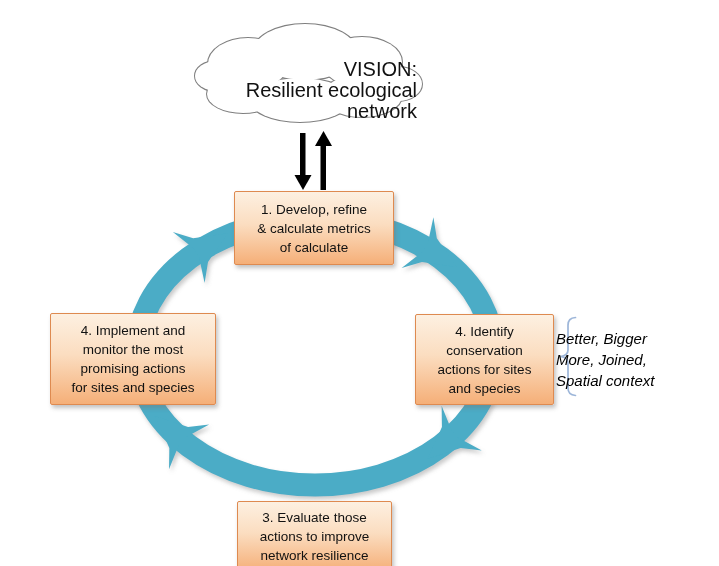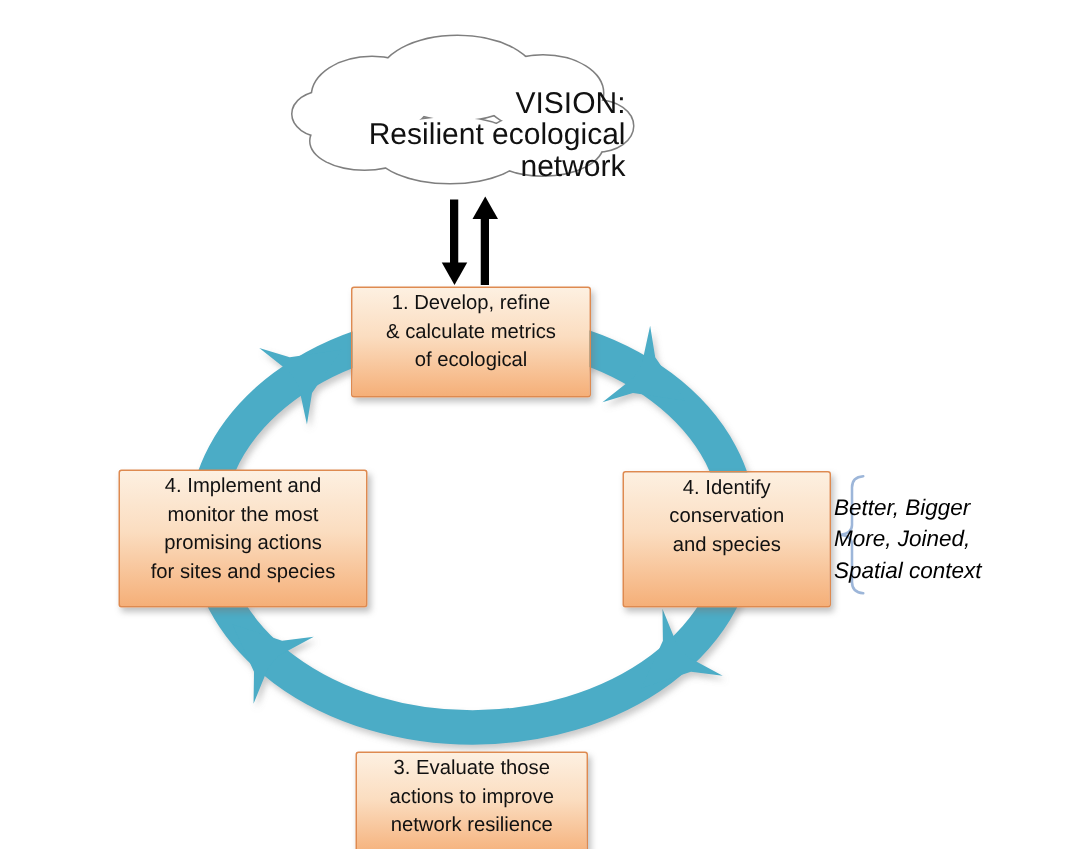--- a/index.html
+++ b/index.html
@@ -6,27 +6,27 @@
   #stage{
     position:relative;width:719px;height:566px;background:#ffffff;overflow:hidden;
     font-family:"Liberation Sans","DejaVu Sans",sans-serif;color:#000;
   }
   #diagram-svg{position:absolute;left:0;top:0;z-index:1;}
   .step-box{
     position:absolute;z-index:2;box-sizing:border-box;
     background:linear-gradient(180deg,#FDF0E1 0%,#FBDDC0 45%,#F5AF78 100%);
     border:1px solid #DE8A50;border-radius:2px;
     box-shadow:2px 3px 4px rgba(120,120,120,0.45);
-    display:flex;flex-direction:column;justify-content:flex-start;align-items:center;
+    display:flex;flex-direction:column;justify-content:center;align-items:center;
     text-align:center;font-size:13.5px;line-height:19px;color:#111;
   }
   #box1{left:234px;top:191px;width:160px;height:74px;}
   #box2{left:415px;top:314px;width:139px;height:91px;}
   #box3{left:237px;top:467px;width:155px;height:71px;margin-top:34px;}
-  #box4{left:79px;top:313px;width:166px;height:92px;}
+  #box4{left:50px;top:313px;width:166px;height:92px;}
   #cloud-text{
     position:absolute;z-index:2;left:203px;top:43px;width:214px;
     text-align:right;font-size:20px;line-height:21px;color:#111;margin-top:16px;
   }
   #side-note{
     position:absolute;z-index:2;left:556px;top:328px;width:130px;
     font-style:italic;font-size:15px;line-height:21px;color:#000;
   }
 </style>
 </head>
@@ -95,26 +95,27 @@
 
   <div id="cloud-text">
     <div>VISION:</div>
     <div>Resilient ecological</div>
     <div>network</div>
   </div>
 
   <div id="box1" class="step-box">
     <div>1. Develop, refine</div>
     <div>&amp; calculate metrics</div>
-    <div>of ecological</div>
+    <div>of calculate</div>
   </div>
 
   <div id="box2" class="step-box">
     <div>4. Identify</div>
     <div>conservation</div>
+    <div>actions for sites</div>
     <div>and species</div>
   </div>
 
   <div id="box3" class="step-box">
     <div>3. Evaluate those</div>
     <div>actions to improve</div>
     <div>network resilience</div>
   </div>
 
   <div id="box4" class="step-box">

